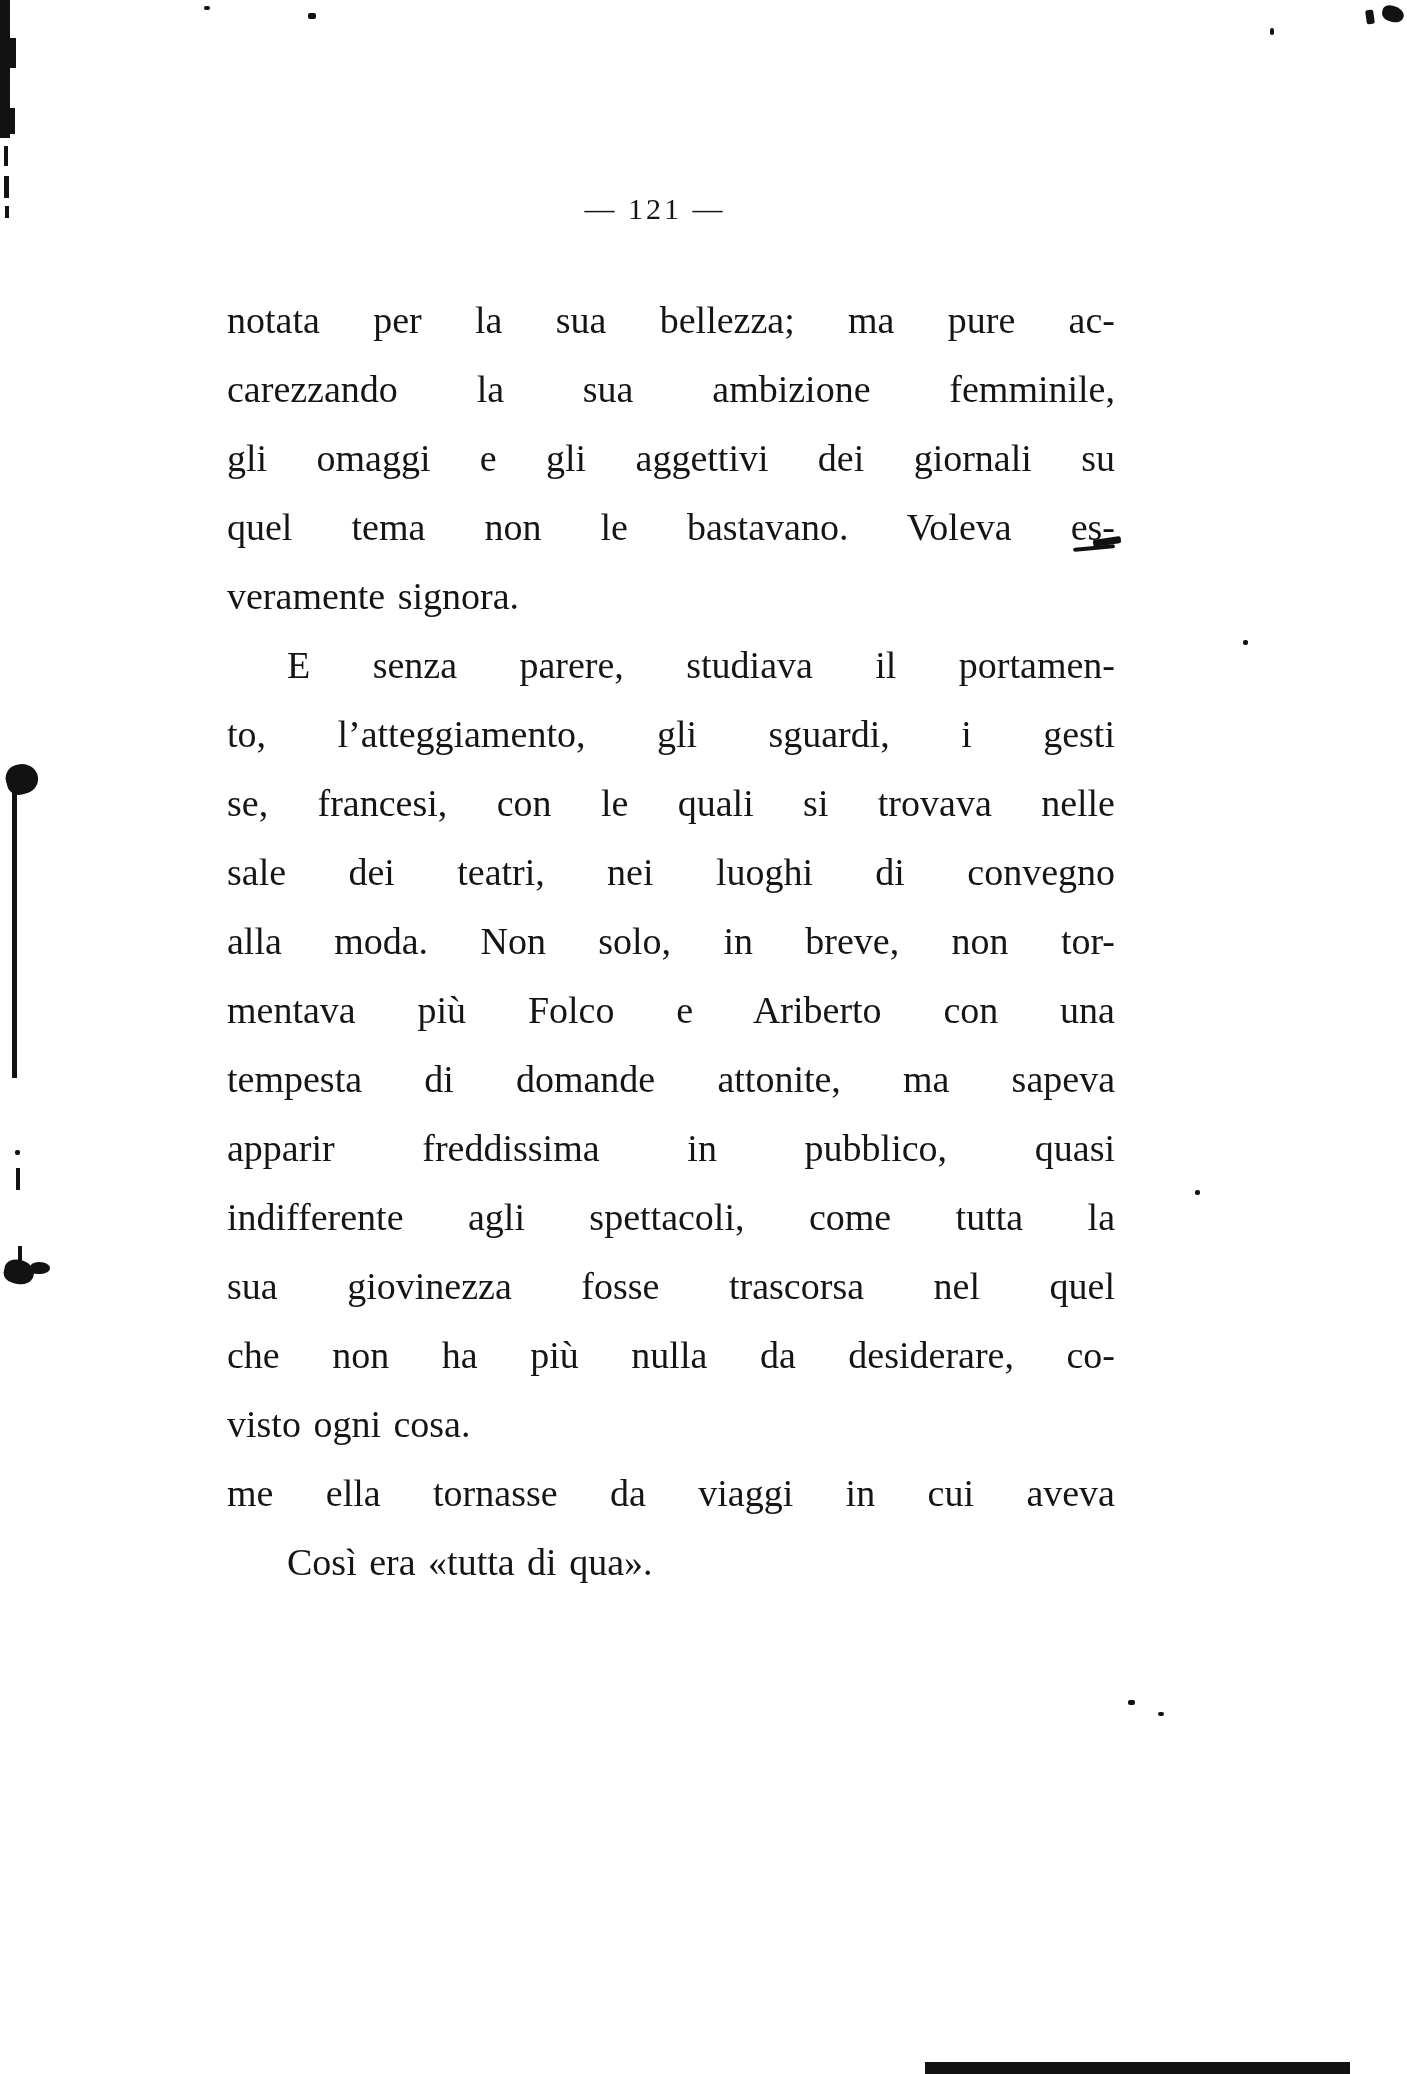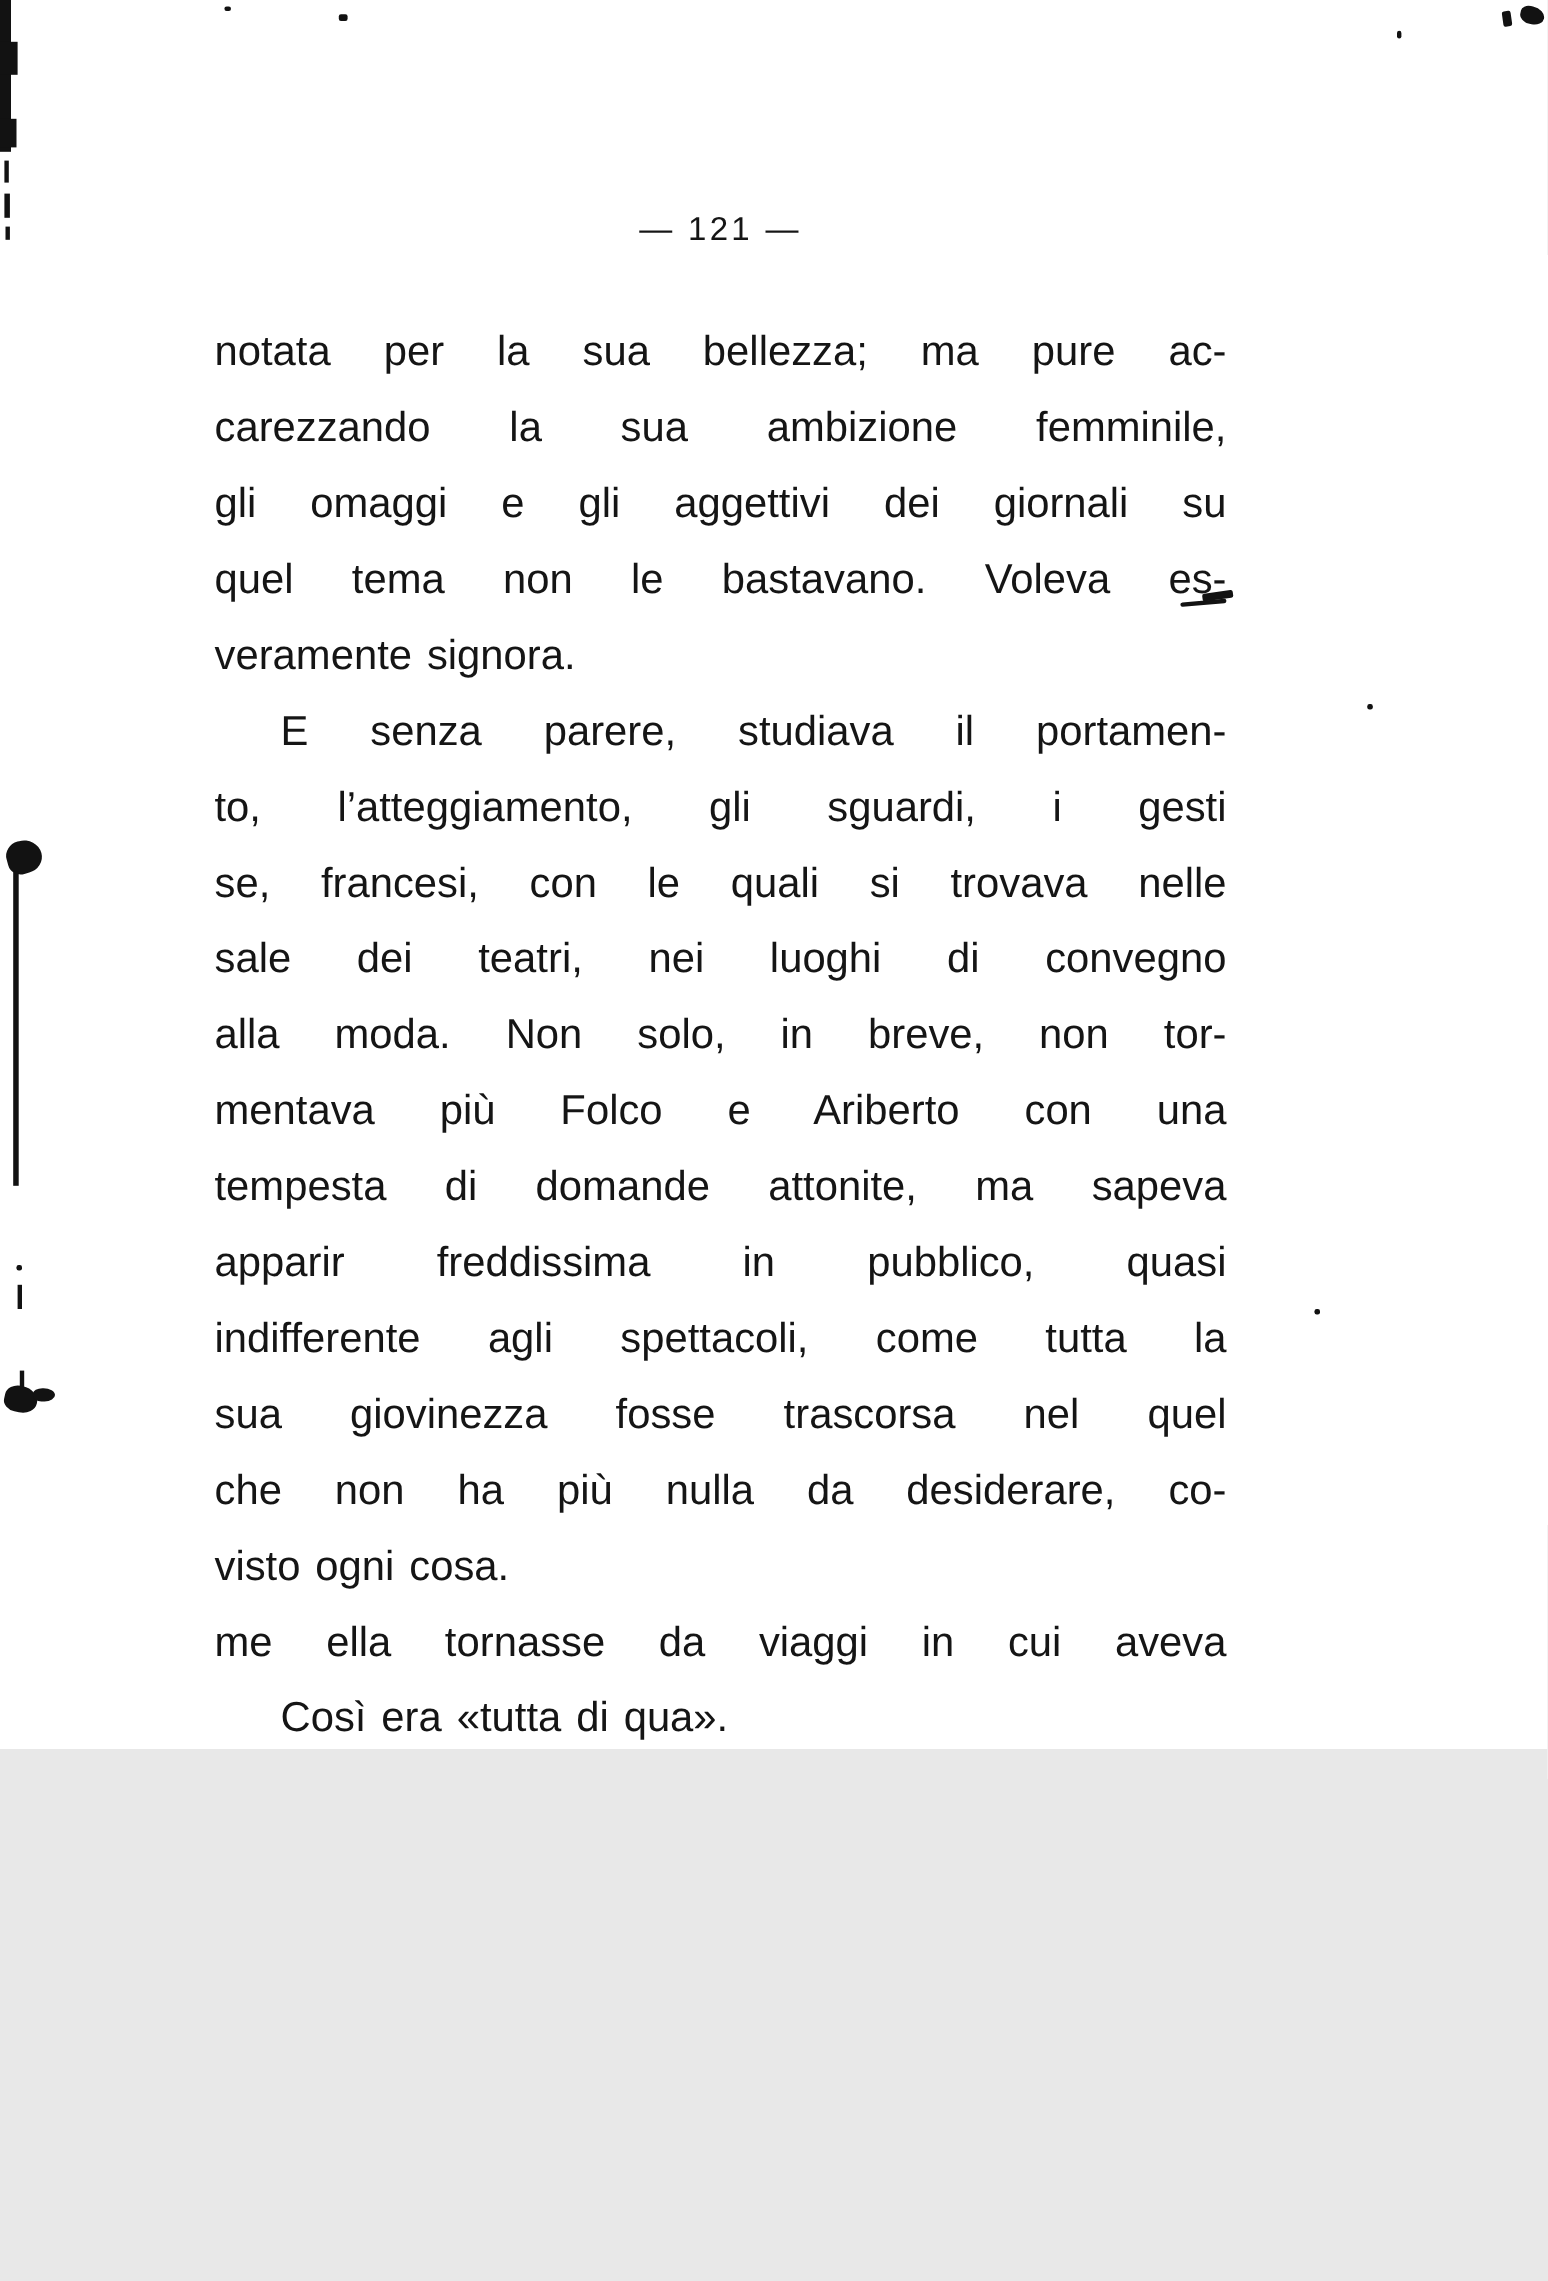--- a/index.html
+++ b/index.html
@@ -1,22 +1,22 @@
 <!DOCTYPE html>
 <html><head>
 <meta charset="utf-8">
 <style>
   * { margin: 0; padding: 0; box-sizing: border-box; }
   html, body { background: #e8e8e8; }
   .page {
     position: relative;
     width: 1407px;
-    height: 1590px;
+    height: 2074px;
     background: #ffffff;
-    font-family: Liberation Sans, sans-serif;
+    font-family: Liberation Serif, serif;
     color: #151515;
     overflow: hidden;
   }
   .page-number {
     position: absolute;
     top: 192px;
     left: 195px;
     width: 920px;
     text-align: center;
     font-size: 30px;
@@ -31,20 +31,21 @@
     font-size: 38px;
     word-spacing: 3px;
   }
   .text-line {
     height: 69px;
     line-height: 69px;
     text-align: justify;
     text-align-last: justify;
     white-space: nowrap;
     overflow: visible;
+    margin-left: 32px;
   }
   .text-line.endp {
     text-align-last: left;
     white-space: normal;
   }
   .text-line.indent { padding-left: 60px; }
 
   
   .mark { position: absolute; background: #121212; }
   .r1 { border-radius: 2px; }

